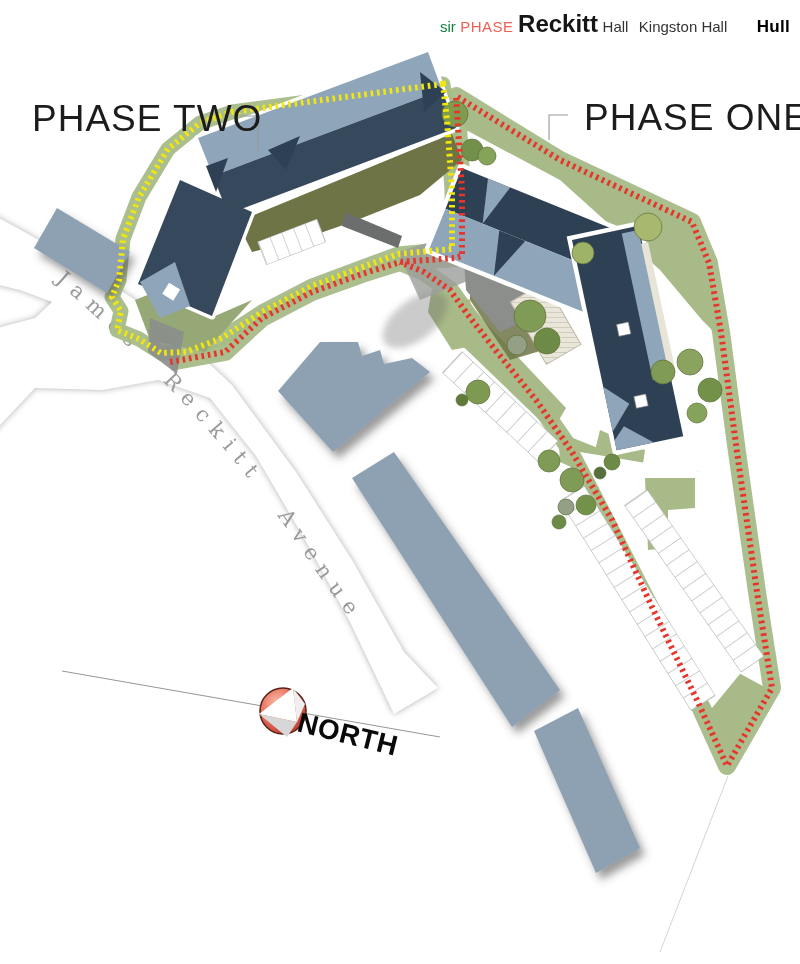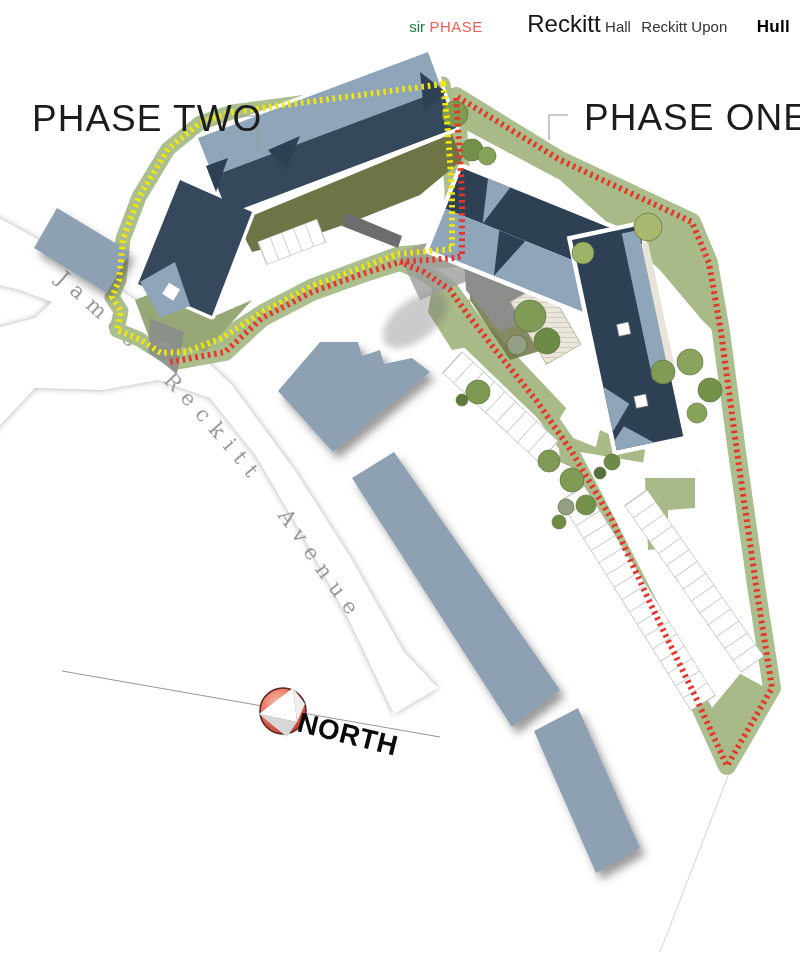--- a/index.html
+++ b/index.html
@@ -9,21 +9,21 @@
     --header-red:#ef6055; --ink:#1c1c1c; --road-text:#9a9a9a;
   }
   html,body{margin:0;padding:0;background:#fff;}
   #stage{position:relative;width:800px;height:964px;background:#fff;overflow:hidden;
          font-family:"Liberation Sans",sans-serif;}
   #plan{position:absolute;left:0;top:0;}
   
   .hdr{position:absolute;top:10px;right:10px;white-space:nowrap;color:#333;}
   .hdr .sir{font-size:15px;color:#15803d;}
   .hdr .james{font-size:15px;color:var(--header-red);letter-spacing:.5px;}
-  .hdr .reckitt{font-size:24px;font-weight:400;color:#151515;margin-left:40px;}
+  .hdr .reckitt{font-size:24px;font-weight:700;color:#151515;}
   .hdr .hall{font-size:15px;color:#333;}
   .hdr .city{font-size:15px;color:#333;margin-left:6px;}
   .hdr .hull{font-size:17px;font-weight:700;color:#000;letter-spacing:.3px;padding-left:25px;}
   
   .roofD{fill:var(--roof-dark);} .roofM{fill:var(--roof-mid);} .roofL{fill:var(--roof-light);}
   .green{fill:var(--landscape);} .olive{fill:var(--olive);}
   .exist{fill:var(--existing);}
   .ybound{fill:none;stroke:var(--boundary-yellow);stroke-width:6;stroke-dasharray:2.6 3.8;}
   .rbound{fill:none;stroke:var(--boundary-red);stroke-width:6;stroke-dasharray:2.6 3.8;}
   .gband{fill:none;stroke:var(--landscape);stroke-width:15;stroke-linejoin:round;opacity:.95;}
@@ -212,17 +212,17 @@
     <path d="M293,688 L297,722 L305,704 Z" fill="#efefef"></path>
     <text class="north-t" x="296" y="731" transform="rotate(14 296 731)">NORTH</text>
   </g>
 </svg>
 
 <div class="hdr">
   <span class="sir">sir</span>
   <span class="james">PHASE</span>
   <span class="reckitt">Reckitt</span>
   <span class="hall">Hall</span>
-  <span class="city">Reckitt Upon</span>
+  <span class="city">Kingston Hall</span>
   <span class="hull">Hull</span>
 </div>
 
 </div>
 
 </body></html>

